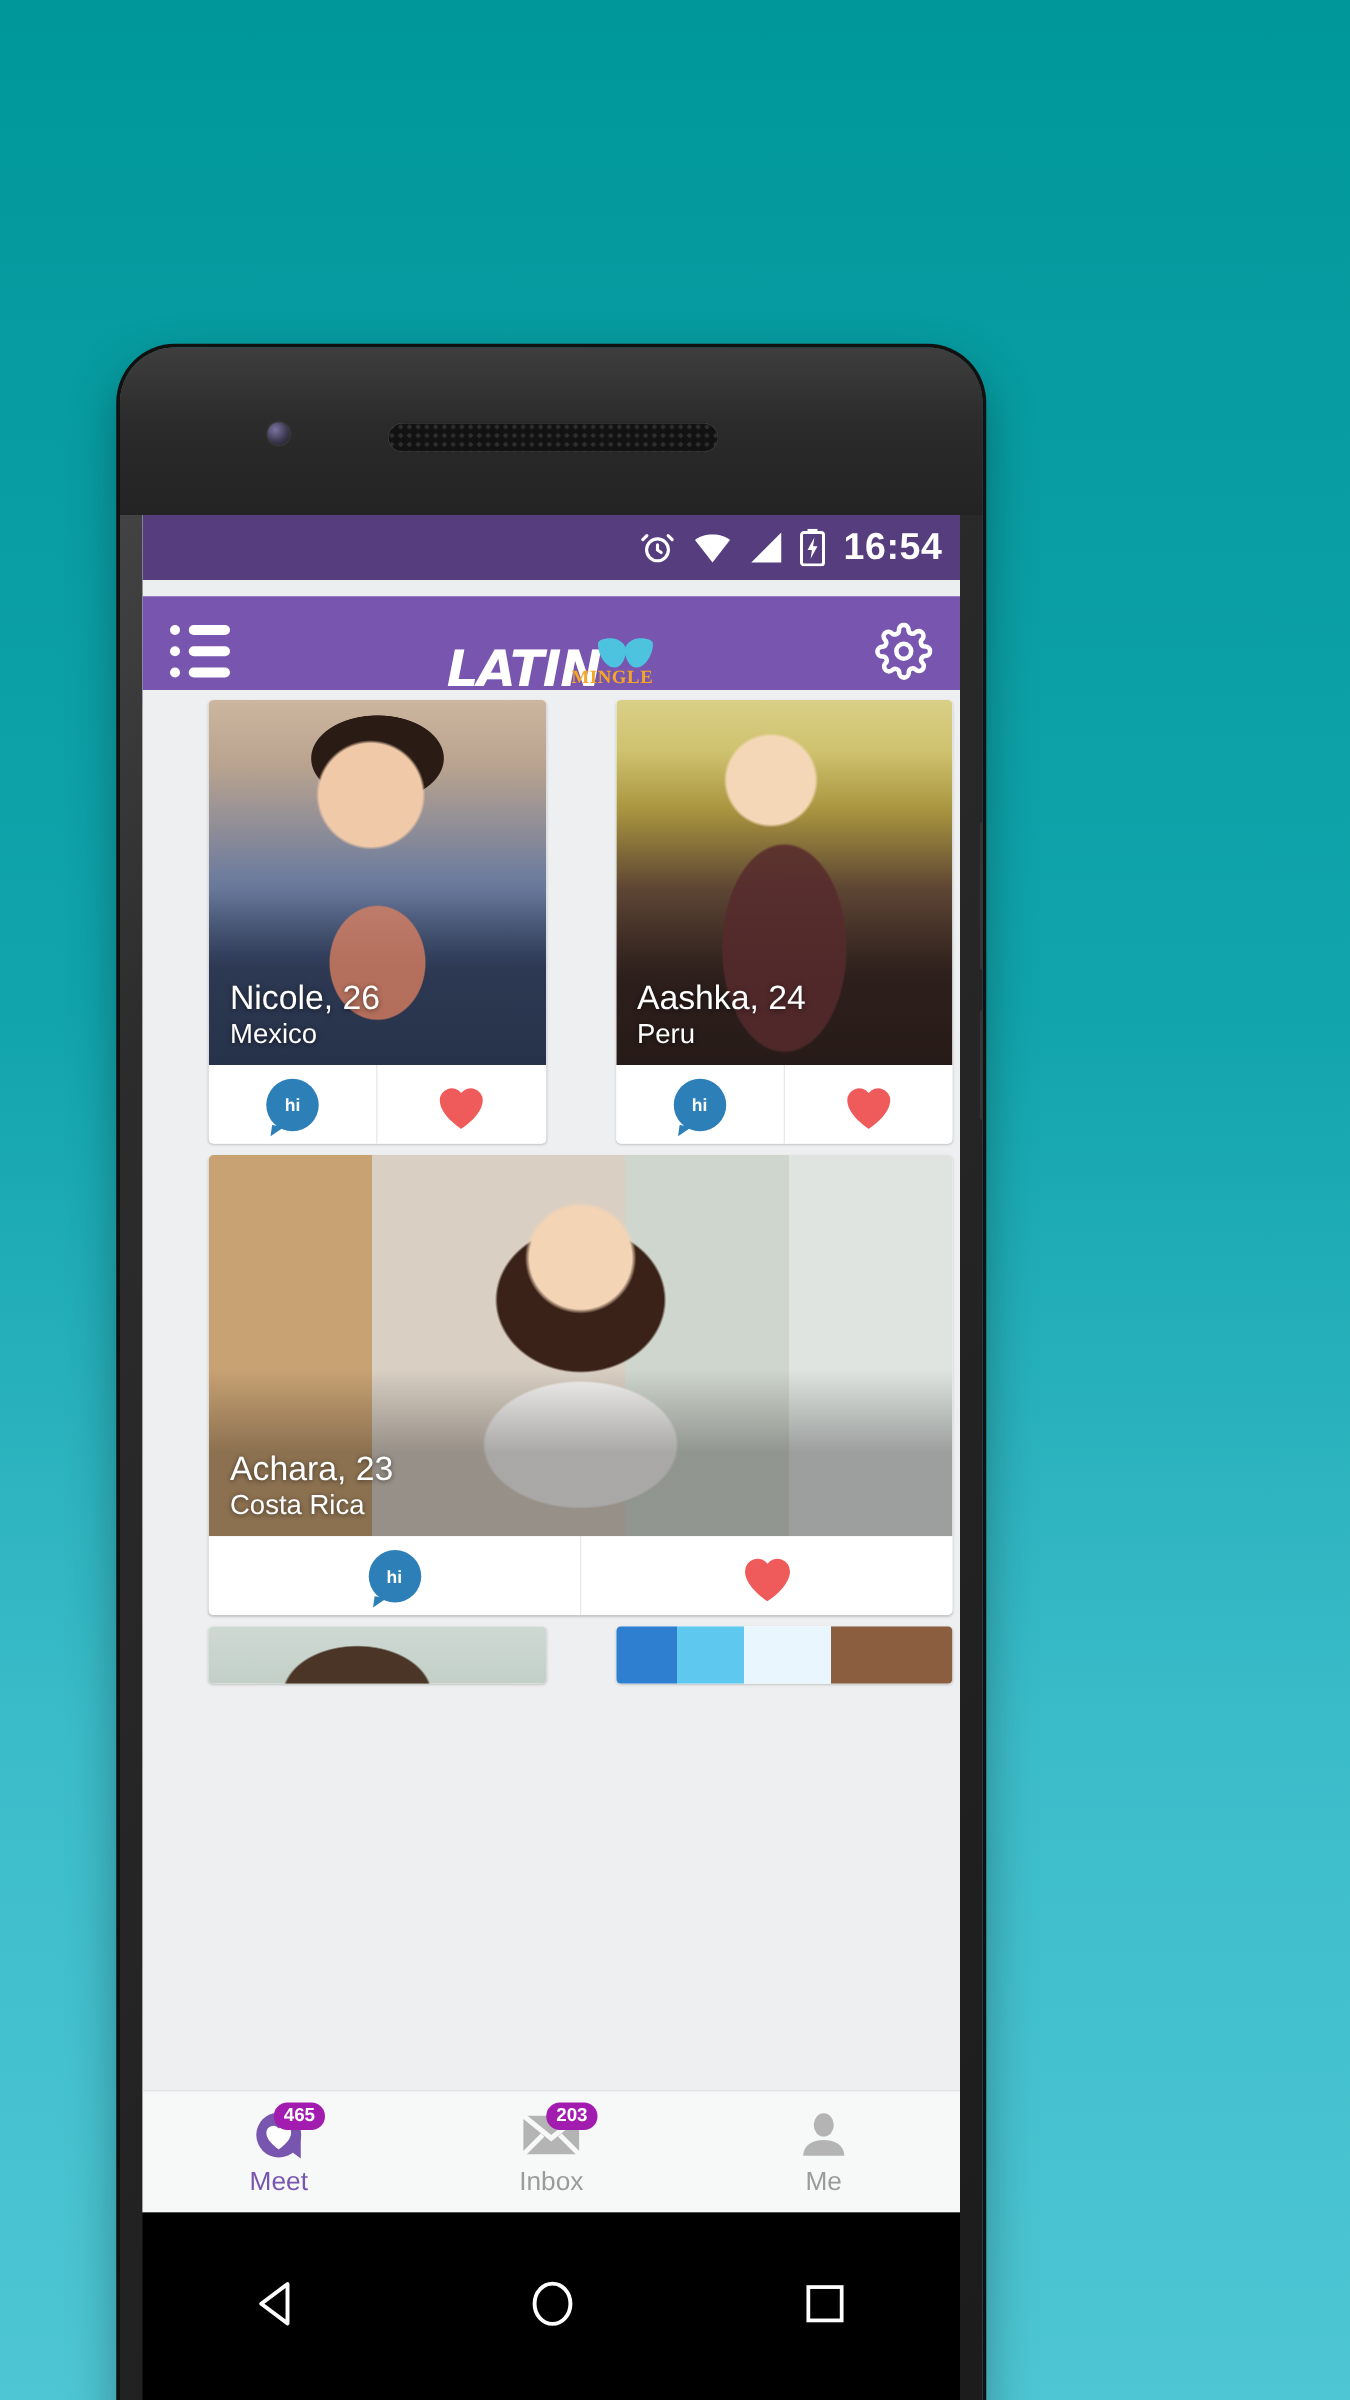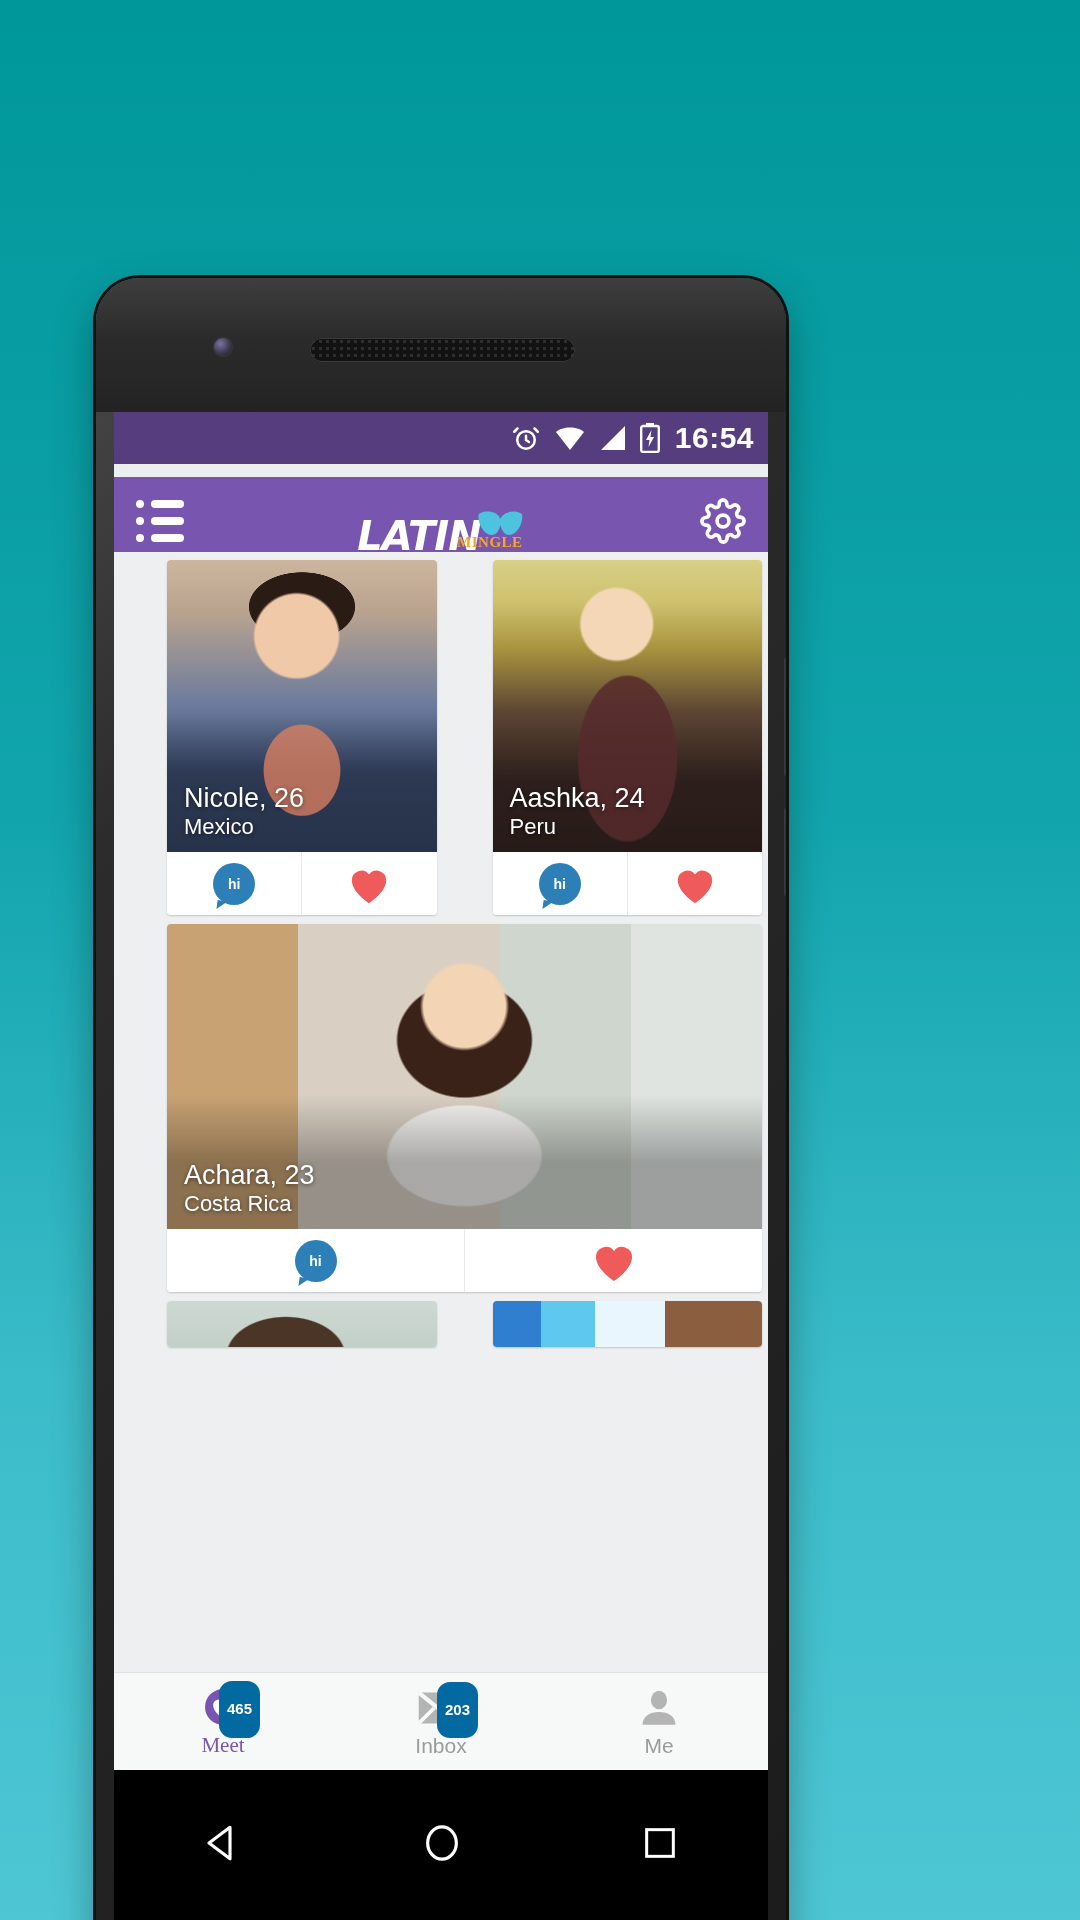--- a/index.html
+++ b/index.html
@@ -140,25 +140,25 @@
     background:#f7f8f8; border-top:1px solid #e0e2e3;
     display:flex;
   }
   .nav-item {
     flex:1; display:flex; flex-direction:column; align-items:center;
     justify-content:center; gap:4px; cursor:pointer; position:relative;
   }
   .nav-ico-wrap { position:relative; width:56px; height:44px;
                   display:flex; align-items:center; justify-content:center; }
   .nav-label { font-size:21px; color:#9b9b9b; }
-  .nav-item.active .nav-label { color:#7856b0;font-family:Liberation Serif, serif; }
+  .nav-item.active .nav-label { color:#7856b0; }
   .badge {
     position:absolute; top:-4px; right:-9px;
-    background:#0369a1; color:#fff; font-size:15px; font-weight:bold;
-    border-radius:13px; padding:19px 8px; min-width:38px; text-align:center;
+    background:#a21caf; color:#fff; font-size:15px; font-weight:bold;
+    border-radius:13px; padding:2px 8px; min-width:38px; text-align:center;
     line-height:1.25;
   }
 
   
   #androidnav {
     position:absolute; left:18px; right:18px; top:1492px; height:150px;
     background:#000; display:flex; align-items:center;
     justify-content:space-around;
   }
   #androidnav .sysbtn { cursor:pointer; }

